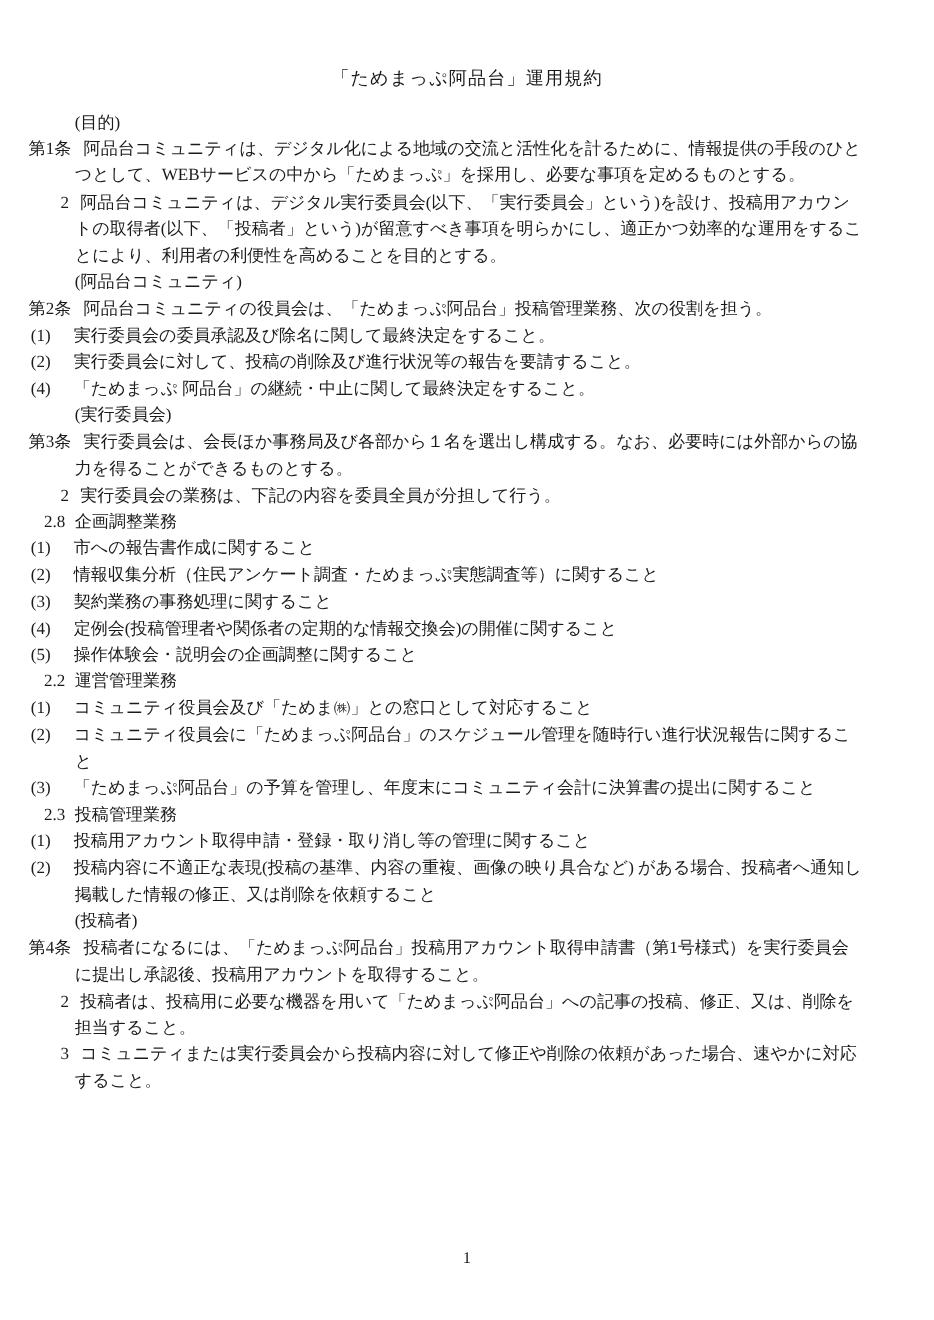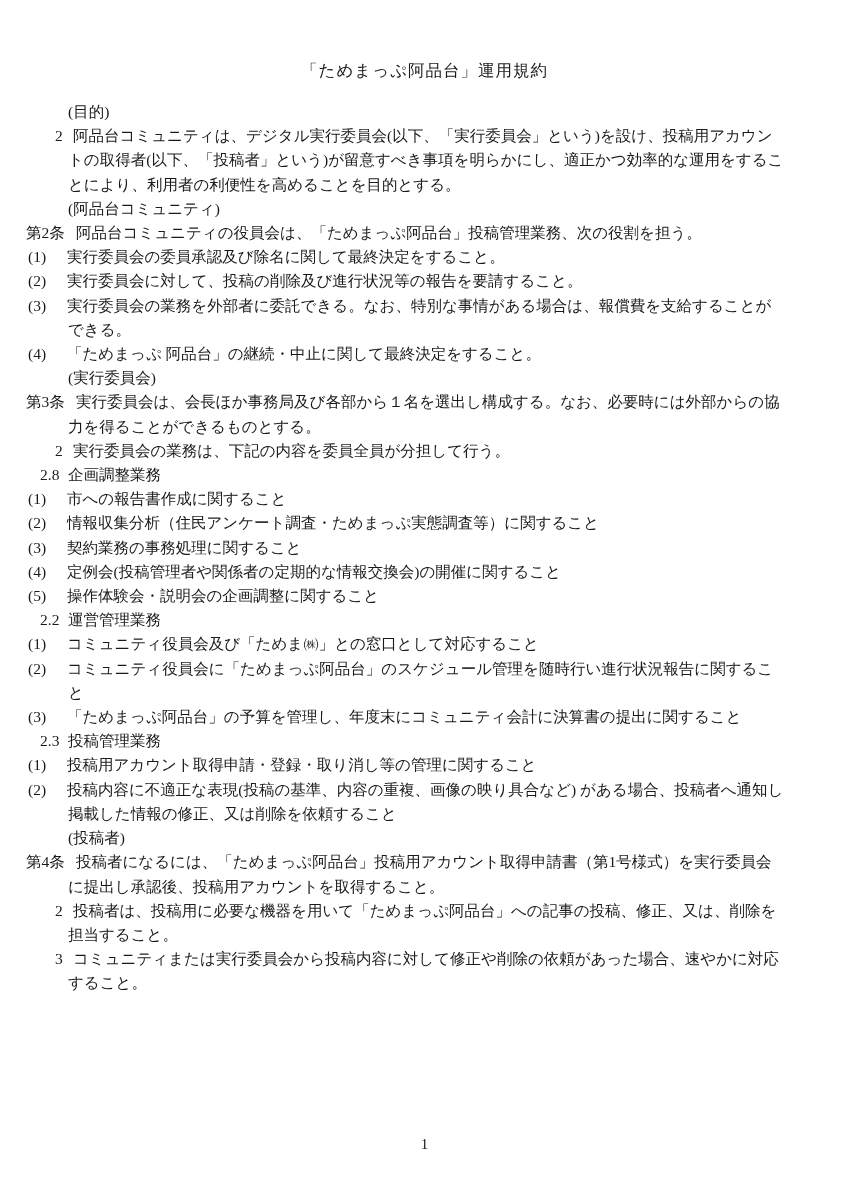--- a/index.html
+++ b/index.html
@@ -59,30 +59,30 @@
 <body>
 
 <div class="page">
 
   <div class="doc-title">「ためまっぷ阿品台」運用規約</div>
 
   <div class="content">
 
     <p class="h">(目的)</p>
 
+    <p class="art"><span class="lb lb-art">第1条</span><span>阿品台コミュニティは、デジタル化による地域の交流と活性化を計るために、情報提供の手段のひとつとして、WEBサービスの中から「ためまっぷ」を採用し、必要な事項を定めるものとする。</span></p>
 
     <p class="sub"><span class="lb lb-sub">2</span><span>阿品台コミュニティは、デジタル実行委員会(以下、「実行委員会」という)を設け、投稿用アカウントの取得者(以下、「投稿者」という)が留意すべき事項を明らかにし、適正かつ効率的な運用をすることにより、利用者の利便性を高めることを目的とする。</span></p>
 
     <p class="h">(阿品台コミュニティ)</p>
 
     <p class="art"><span class="lb lb-art">第2条</span><span>阿品台コミュニティの役員会は、「ためまっぷ阿品台」投稿管理業務、次の役割を担う。</span></p>
 
     <p class="item"><span class="lb lb-item">(1)</span><span>実行委員会の委員承認及び除名に関して最終決定をすること。</span></p>
     <p class="item"><span class="lb lb-item">(2)</span><span>実行委員会に対して、投稿の削除及び進行状況等の報告を要請すること。</span></p>
-    <p class="item"><span class="lb lb-item">(3)</span><span>実行委員会の業務を外部者に委託できる。なお、特別な事情がある場合は、報償費を支給することができる。</span></p>
     <p class="item"><span class="lb lb-item">(4)</span><span>「ためまっぷ 阿品台」の継続・中止に関して最終決定をすること。</span></p>
 
     <p class="h">(実行委員会)</p>
 
     <p class="art"><span class="lb lb-art">第3条</span><span>実行委員会は、会長ほか事務局及び各部から１名を選出し構成する。なお、必要時には外部からの協力を得ることができるものとする。</span></p>
 
     <p class="sub"><span class="lb lb-sub">2</span><span>実行委員会の業務は、下記の内容を委員全員が分担して行う。</span></p>
 
     <p class="sec"><span class="lb lb-sec">2.8</span><span>企画調整業務</span></p>
 

